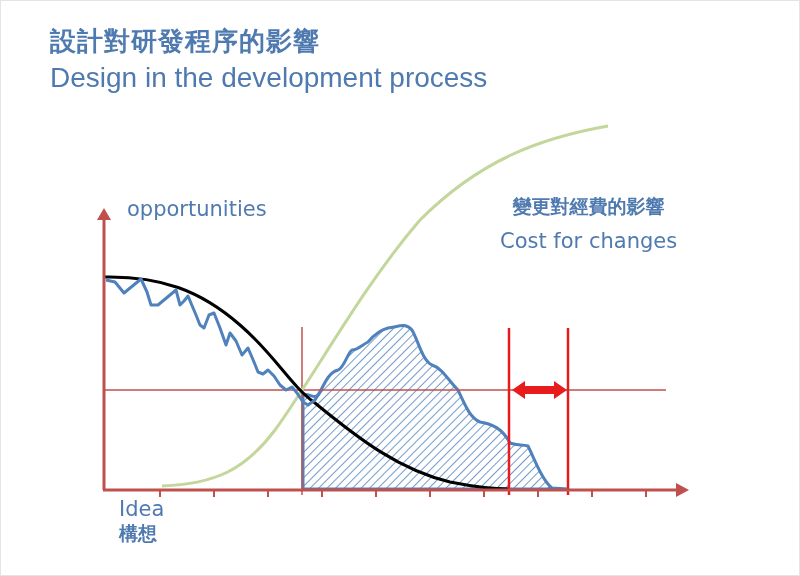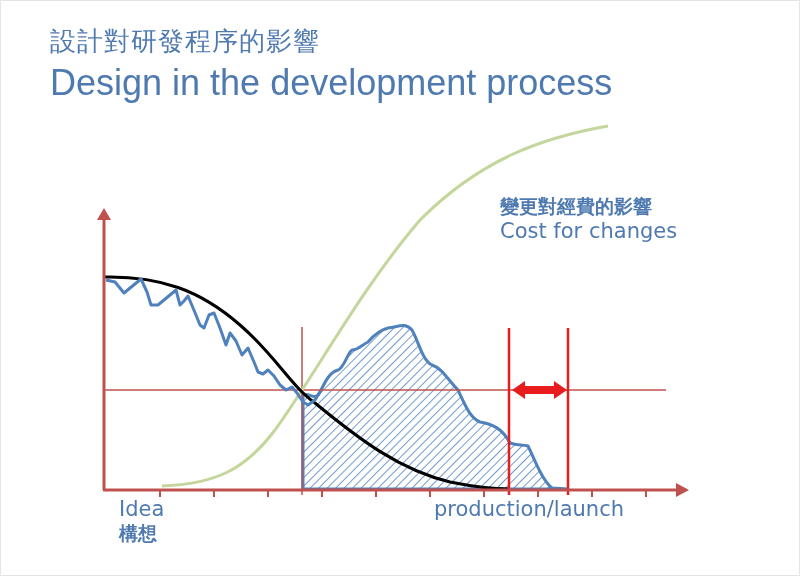--- a/index.html
+++ b/index.html
@@ -1,22 +1,22 @@
 <!DOCTYPE html>
 <html><head>
 <meta charset="utf-8">
 <style>
   html, body { margin: 0; padding: 0; background: #ffffff; }
   body { width: 800px; height: 576px; position: relative; overflow: hidden;
          font-family: "DejaVu Sans", "Liberation Sans", sans-serif; }
   .frame { position: absolute; left: 0; top: 0; width: 798px; height: 574px;
            border: 1px solid #e4e4e4; }
   .title-zh { position: absolute; left: 50px; top: 24px; font-size: 26px;
-              color: #4f7ab0; font-weight: normal; letter-spacing: 1px; }
-  .title-en { position: absolute; left: 50px; top: 62px; font-size: 36px;
+              color: #4f7ab0; font-weight: bold; letter-spacing: 1px; }
+  .title-en { position: absolute; left: 50px; top: 62px; font-size: 28px;
               color: #4f7ab0; font-family: "Liberation Sans", sans-serif; }
   .label { position: absolute; color: #4f7ab0; font-size: 21px; line-height: 24px;
            font-family: "DejaVu Sans", sans-serif; }
   .label .zh { font-size: 19px; font-weight: bold; }
   svg { position: absolute; left: 0; top: 0; }
 </style>
 </head>
 <body>
 
 <div class="frame"></div>
@@ -62,27 +62,27 @@
     <line x1="376" y1="490" x2="376" y2="497"></line>
     <line x1="430" y1="490" x2="430" y2="497"></line>
     <line x1="484" y1="490" x2="484" y2="497"></line>
     <line x1="538" y1="490" x2="538" y2="497"></line>
     <line x1="592" y1="490" x2="592" y2="497"></line>
     <line x1="646" y1="490" x2="646" y2="497"></line>
   </g>
 </svg>
 
 <div class="label" style="left:127px; top:197px;">
+  <div>opportunities</div>
 </div>
 
-<div class="label" style="left:500px; top:194px;">
+<div class="label" style="left:500px; top:194px;text-align:center;">
   <div class="zh">變更對經費的影響</div>
-  <div style="margin-top:1px;">Cost for changes</div>
+  <div style="margin-top:11px;">Cost for changes</div>
 </div>
 
 <div class="label" style="left:119px; top:497px;">
   <div>Idea</div>
   <div class="zh">構想</div>
 </div>
 
 <div class="label" style="left:434px; top:497px;">
-  <div>production/launch</div>
 </div>
 
 </body></html>

